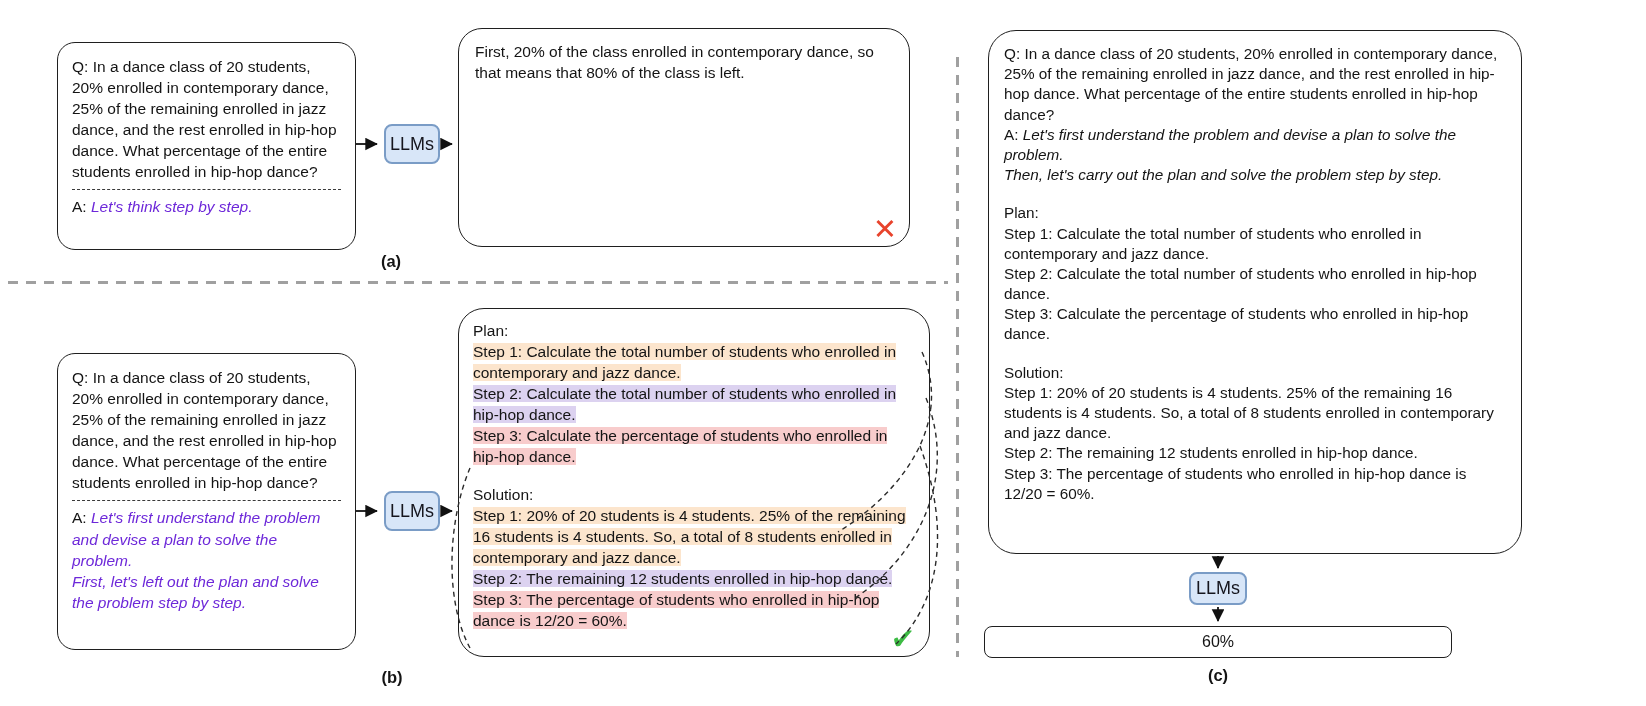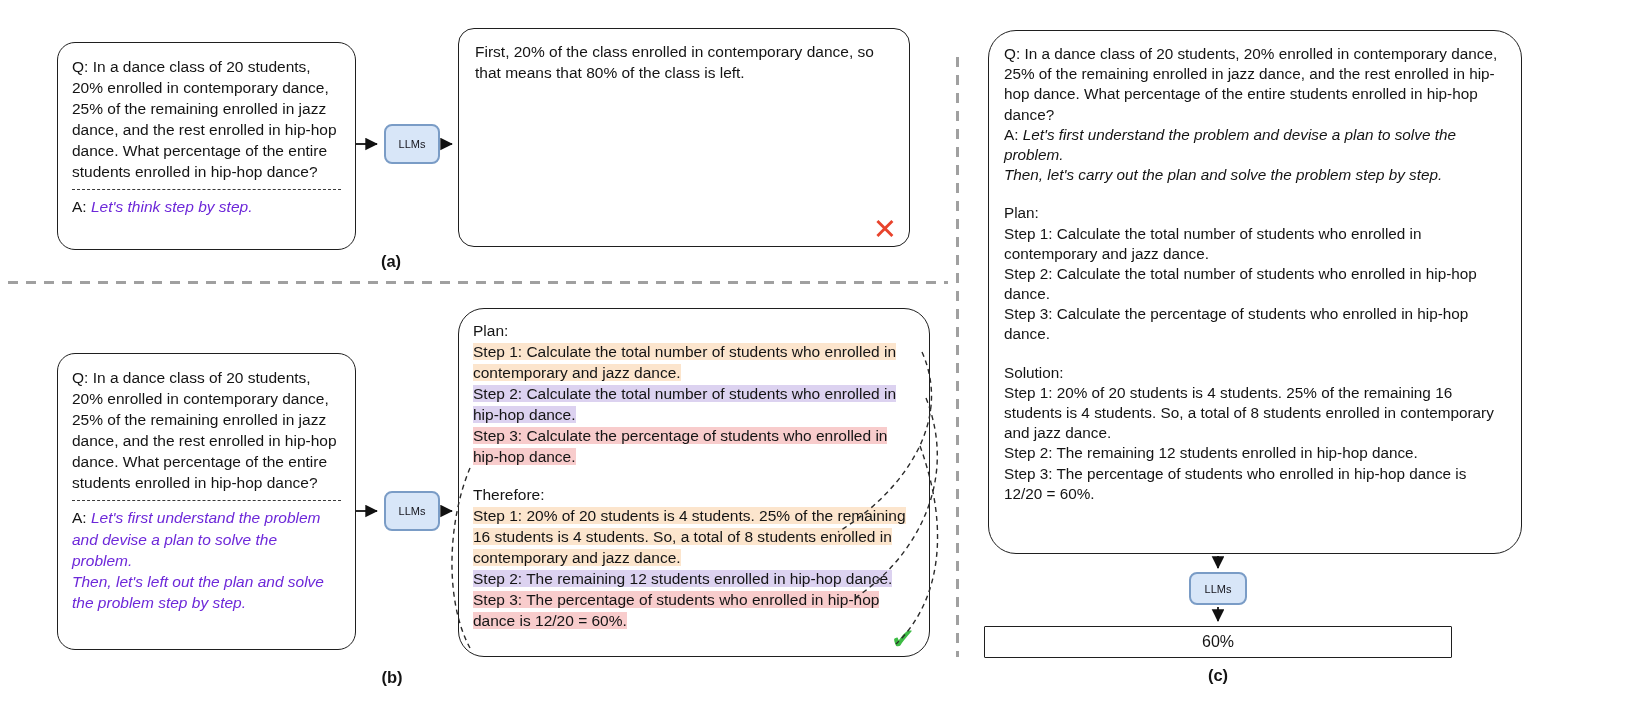--- a/index.html
+++ b/index.html
@@ -15,33 +15,33 @@
   .gap18{height:18px;} .gap16{height:16px;}
   .dashsep{border-top:1.6px dashed #3a3a3a;margin:7px 0 6px 0;}
   .red{color:#6d28d9;} .ital{font-style:italic;} .b{font-weight:normal;}
   .hl-blue{background:#9fc5e8;}
   .hl-orange{background:#fce5cd;}
   .hl-purple{background:#dcd2f0;}
   .hl-pink{background:#f8cccc;}
   .llms{
     position:absolute;box-sizing:border-box;border:2px solid #7a9cc6;background:#d8e6f8;
     border-radius:8px;display:flex;align-items:center;justify-content:center;
-    font-size:11px;color:#15151d;
+    font-size:18px;color:#15151d;
   }
   .panel-label{position:absolute;font-weight:bold;font-size:16.5px;text-align:center;}
   .hdivider{position:absolute;left:8px;top:281px;width:940px;height:3px;
     background:repeating-linear-gradient(90deg,#a0a0a0 0 10px,transparent 10px 18px);}
   .vdivider{position:absolute;left:956px;top:57px;width:3px;height:600px;
     background:repeating-linear-gradient(180deg,#a0a0a0 0 10px,transparent 10px 18px);}
   .mark-x{position:absolute;right:12px;bottom:2px;color:#e8432c;font-size:29px;font-weight:bold;line-height:1;}
   .mark-check{position:absolute;right:14px;bottom:2px;color:#3dbb44;font-size:29px;font-weight:bold;line-height:1;}
-  .answer-rect{border-radius:1px;display:flex;align-items:center;justify-content:center;font-size:16px;}
+  .answer-rect{border-radius:8px;display:flex;align-items:center;justify-content:center;font-size:16px;}
   svg.overlay{position:absolute;left:0;top:0;pointer-events:none;}
   .lh-b{line-height:1.36;}
-  .lh-a{line-height:1.38;border-radius:16px;}
+  .lh-a{line-height:1.38;}
 </style>
 </head>
 <body>
 
 <div class="canvas">
 
   <div class="hdivider"></div>
   <div class="vdivider"></div>
 
   <div class="box qbox" style="left:57px;top:42px;width:299px;height:208px;">
@@ -60,34 +60,34 @@
     <div class="gap18"></div>
     <div class="mark-x">✕</div>
   </div>
 
   <div class="panel-label" style="left:371px;top:252px;width:40px;">(a)</div>
 
   <div class="box qbox" style="left:57px;top:353px;width:299px;height:297px;">
     <p><span>Q: In a dance class of 20 students, 20% enrolled in contemporary dance, 25% of the remaining enrolled in jazz dance, and the rest enrolled in hip-hop dance. What percentage of the entire students enrolled in hip-hop dance?</span></p>
     <div class="dashsep"></div>
     <p><span>A: </span><span class="red ital">Let's first understand the problem and </span><span class="red ital b">devise a plan</span><span class="red ital"> to solve the problem.</span></p>
-    <p><span class="red ital">Then, let's </span><span class="red ital b">left out the plan</span><span class="red ital"> and solve the problem step by step.</span></p>
+    <p><span class="red ital">First, let's </span><span class="red ital b">left out the plan</span><span class="red ital"> and solve the problem step by step.</span></p>
   </div>
 
   <div class="llms" style="left:384px;top:491px;width:56px;height:40px;">
     <span>LLMs</span>
   </div>
 
   <div class="box outbox lh-b" style="left:458px;top:308px;width:472px;height:349px;border-radius:26px;padding:11px 14px;">
     <p><span class="b">Plan</span><span>:</span></p>
     <p><span class="hl-orange">Step 1: Calculate the total number of students who enrolled in contemporary and jazz dance.</span></p>
     <p><span class="hl-purple">Step 2: Calculate the total number of students who enrolled in hip-hop dance.</span></p>
     <p><span class="hl-pink">Step 3: Calculate the percentage of students who enrolled in hip-hop dance.</span></p>
     <div class="gap16"></div>
-    <p><span class="b">Therefore</span><span>:</span></p>
+    <p><span class="b">Solution</span><span>:</span></p>
     <p><span class="hl-orange">Step 1: 20% of 20 students is 4 students. 25% of the remaining 16 students is 4 students. So, a total of 8 students enrolled in contemporary and jazz dance.</span></p>
     <p><span class="hl-purple">Step 2: The remaining 12 students enrolled in hip-hop dance.</span></p>
     <p><span class="hl-pink">Step 3: The percentage of students who enrolled in hip-hop dance is 12/20 = 60%.</span></p>
     <div class="mark-check">✔</div>
   </div>
 
   <div class="panel-label" style="left:370px;top:668px;width:44px;">(b)</div>
 
   <div class="box bubble" style="left:988px;top:30px;width:534px;height:524px;">
     <p><span>Q: In a dance class of 20 students, 20% enrolled in contemporary dance, 25% of the remaining enrolled in jazz dance, and the rest enrolled in hip-hop dance. What percentage of the entire students enrolled in hip-hop dance?</span></p>

